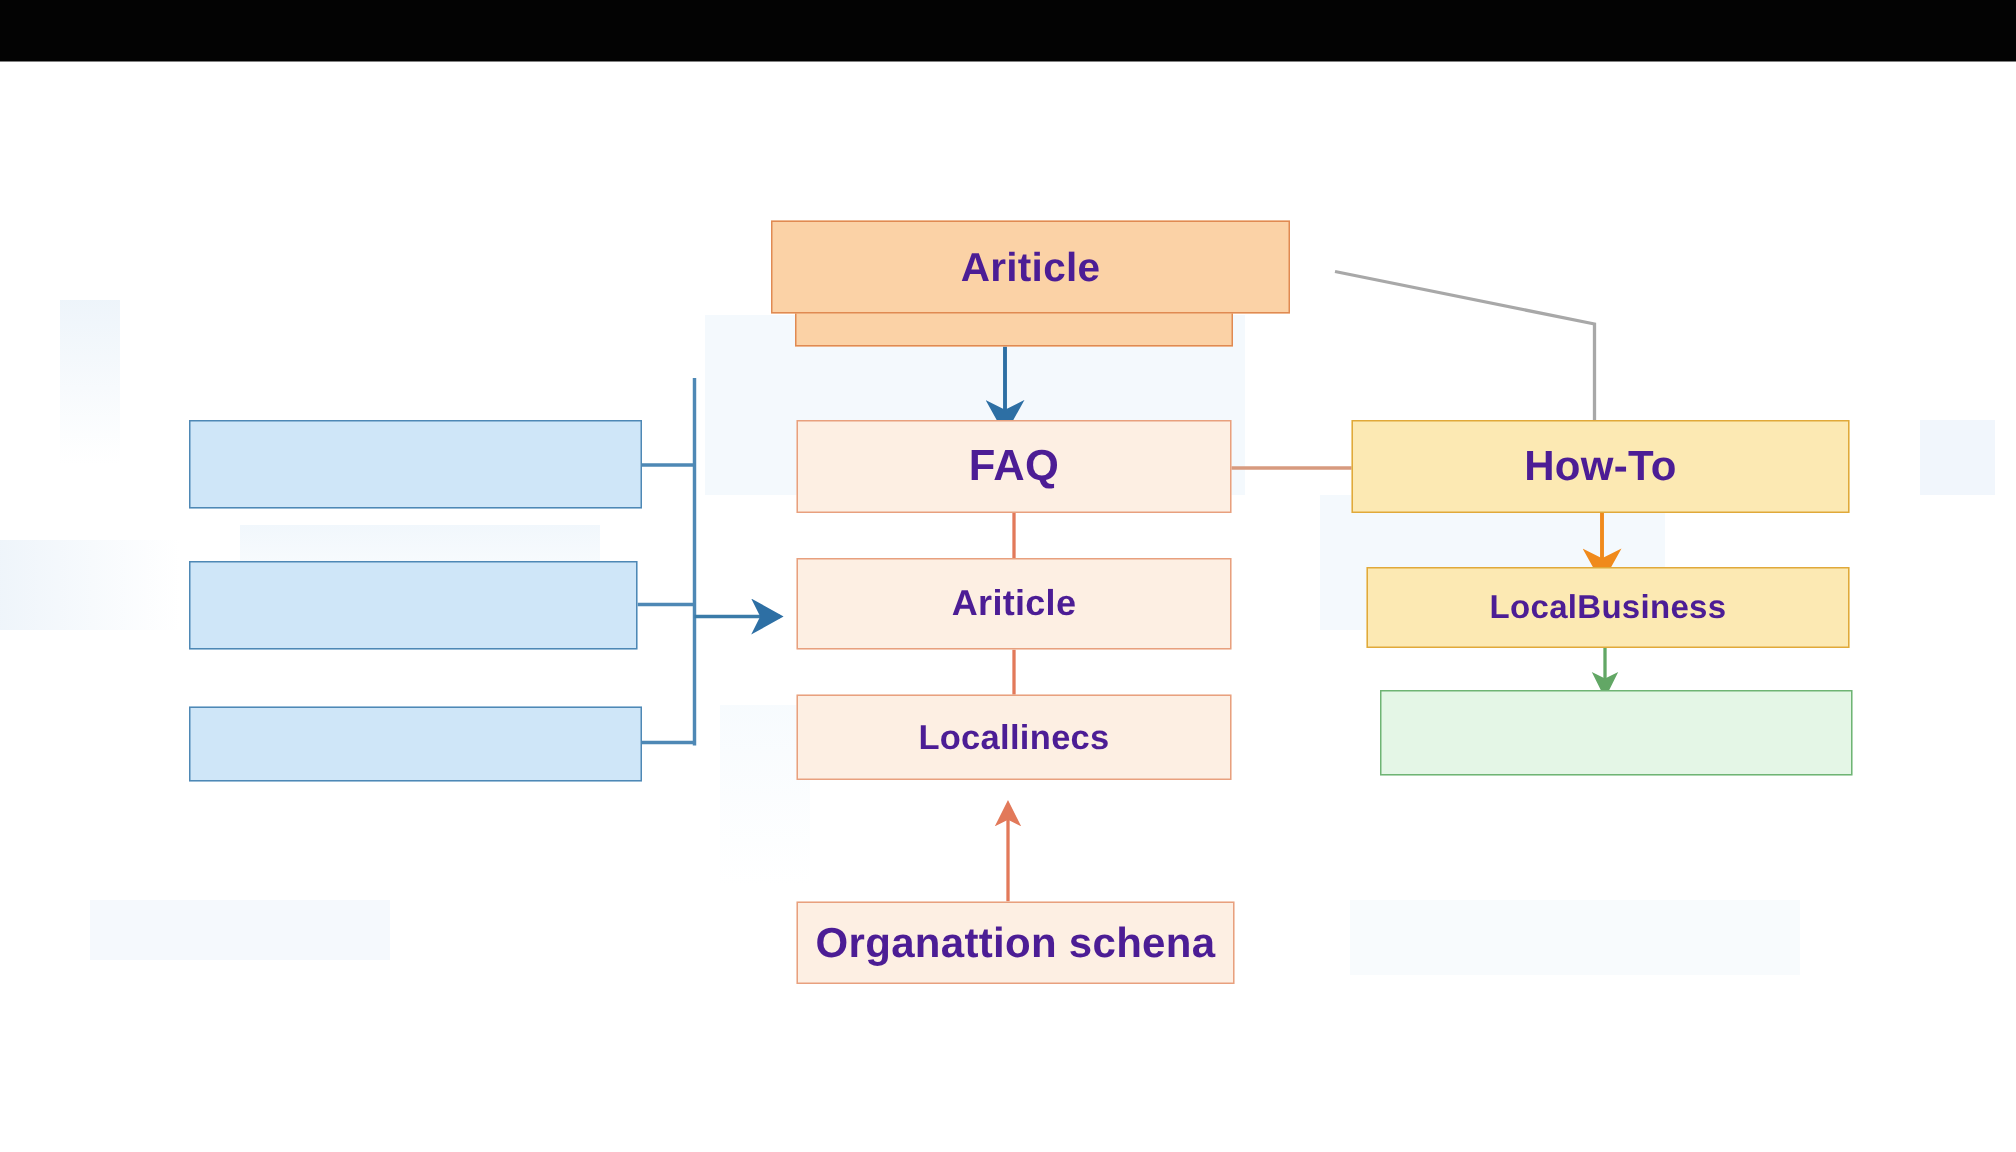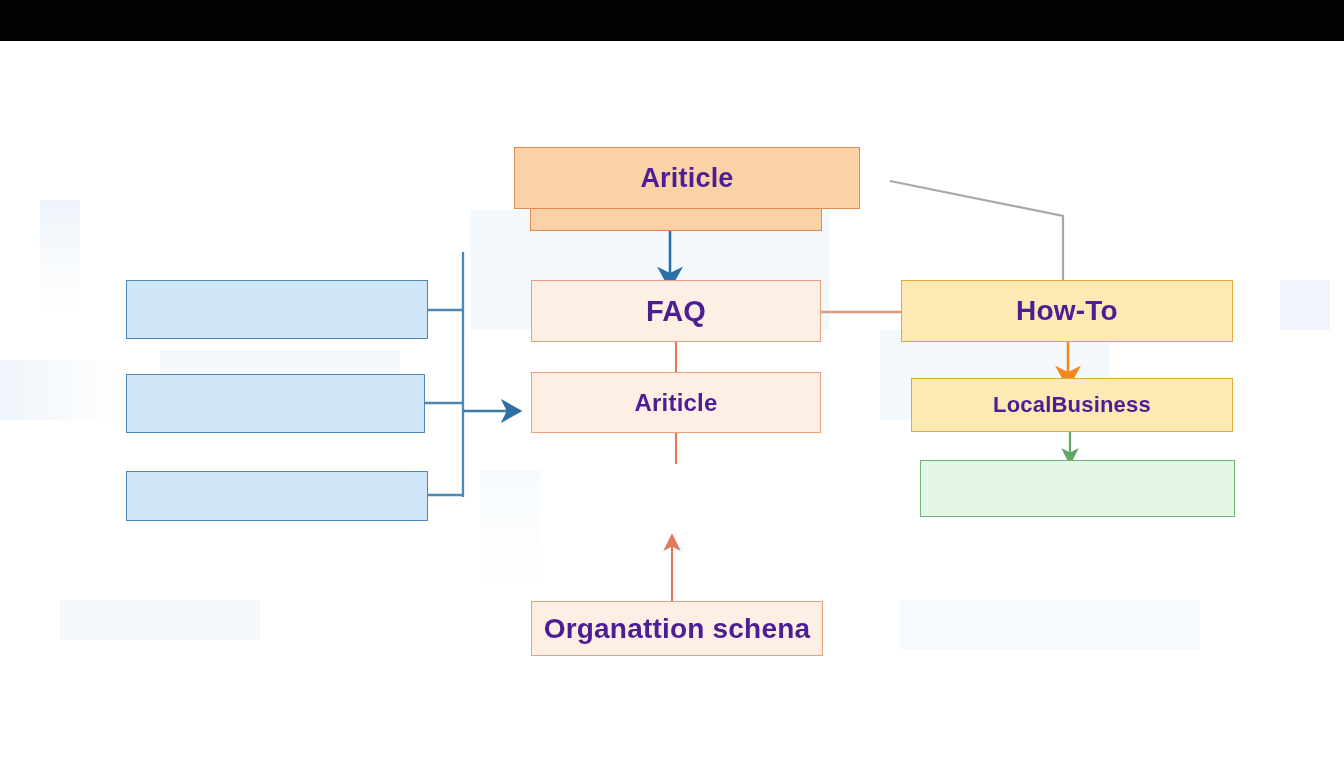--- a/index.html
+++ b/index.html
@@ -131,20 +131,23 @@
   </div>
 
   <div class="node" style="left:531px;top:280px;width:290px;height:62px;background:#fdefe3;border:1.7px solid #e8a07e;font-size:29px;z-index:22;">
     <span class="node-label">FAQ</span>
   </div>
 
   <div class="node" style="left:531px;top:372px;width:290px;height:61px;background:#fdefe3;border:1.7px solid #e8a07e;font-size:24px;z-index:22;">
     <span class="node-label">Ariticle</span>
   </div>
 
+  <div class="node" style="left:531px;top:463px;width:290px;height:57px;background:#fdefe3;border:1.7px solid #e8a07e;font-size:23px;z-index:22;">
+    <span class="node-label">Locallinecs</span>
+  </div>
 
   <div class="node" style="left:531px;top:601px;width:292px;height:55px;background:#fdefe3;border:1.7px solid #e8a07e;font-size:28px;z-index:22;">
     <span class="node-label">Organattion schena</span>
   </div>
 
   <div class="node" style="left:901px;top:280px;width:332px;height:62px;background:#fce9b3;border:1.7px solid #e0a93a;font-size:28px;z-index:22;">
     <span class="node-label">How-To</span>
   </div>
 
   <div class="node" style="left:911px;top:378px;width:322px;height:54px;background:#fce9b3;border:1.7px solid #e0a93a;font-size:22px;z-index:22;">

